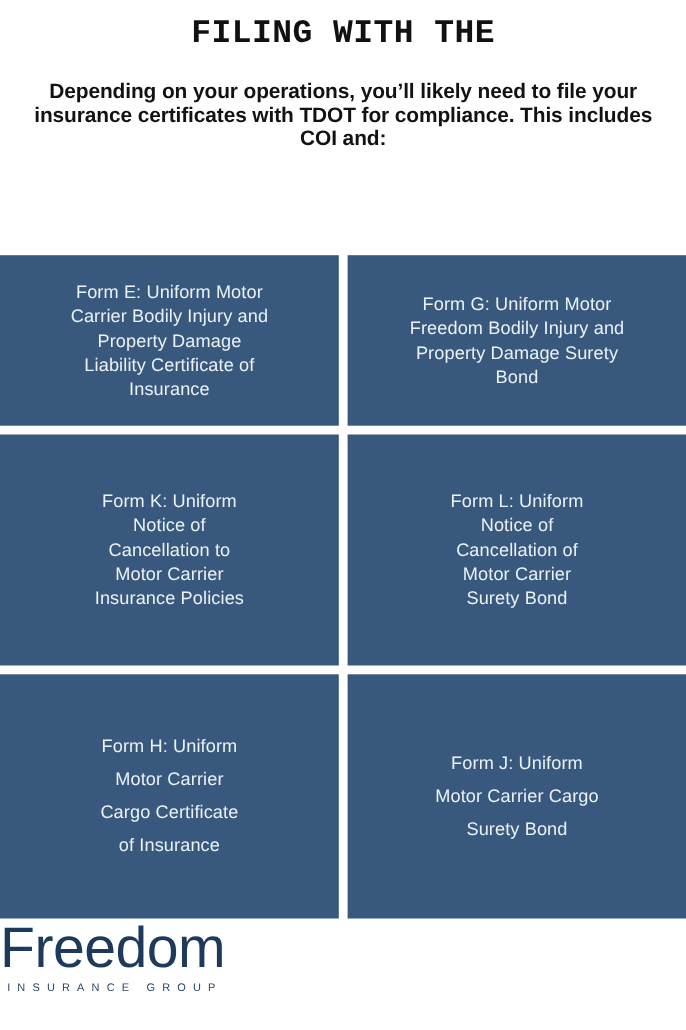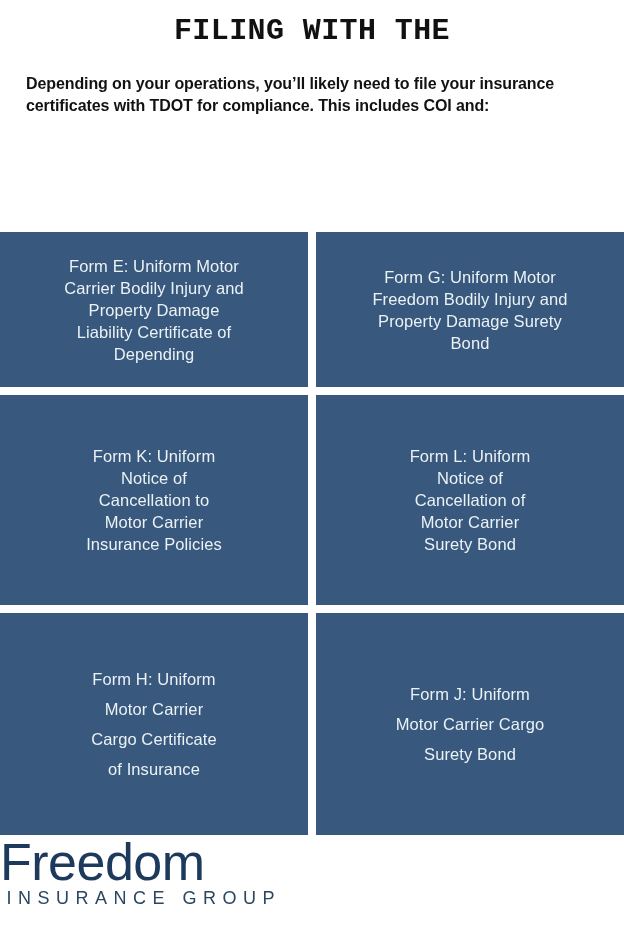--- a/index.html
+++ b/index.html
@@ -26,23 +26,23 @@
     line-height: 35px;
     letter-spacing: 0.4px;
     margin: 0;
     font-family: Liberation Mono, monospace;
   }
   .title-line.dark { color: #111111; }
   .title-line.blue { color: #3d5f80; }
 
   .subtitle {
     margin: 24px 14px 0 14px;
-    text-align: left;
+    text-align: center;
     font-weight: bold;
-    font-size: 16px;
+    font-size: 19px;
     line-height: 21.5px;
     color: #121212;
     letter-spacing: -0.1px;
   }
 
   
   .grid {
     position: absolute;
     top: 232px;
     left: 0;
@@ -90,21 +90,21 @@
     font-size: 52px;
     font-weight: 300;
     color: #1d3a5c;
     letter-spacing: -0.5px;
     line-height: 52px;
     display: block;
   }
   .logo-sub {
     display: block;
     margin-top: 2px;
-    font-size: 18px;
+    font-size: 10px;
     font-weight: normal;
     color: #2a4663;
     letter-spacing: 6.5px;
     line-height: 17px;
     text-indent: 6.5px;
   }
 </style>
 </head>
 <body>
 
@@ -114,21 +114,21 @@
 </div>
 
 <div class="grid">
 
   <div class="grid-row row-1">
     <div class="card">
       <span class="card-text">Form E: Uniform Motor
 Carrier Bodily Injury and
 Property Damage
 Liability Certificate of
-Depending</span>
+Insurance</span>
     </div>
     <div class="card">
       <span class="card-text">Form G: Uniform Motor
 Freedom Bodily Injury and
 Property Damage Surety
 Bond</span>
     </div>
   </div>
 
   <div class="grid-row row-2">

